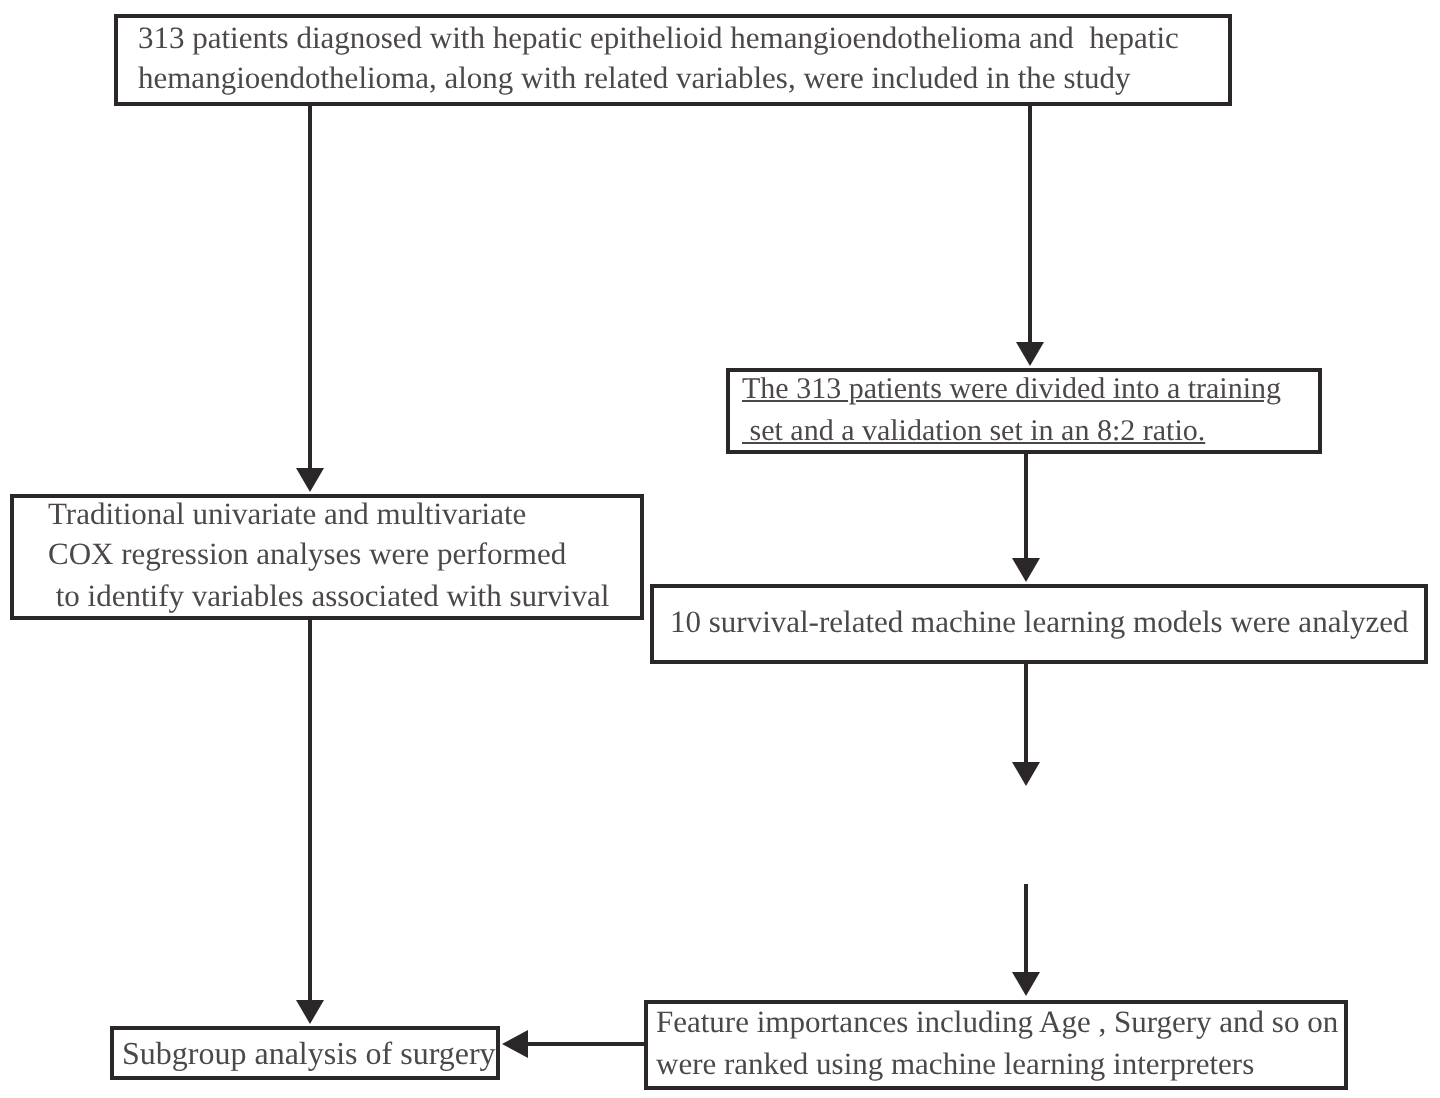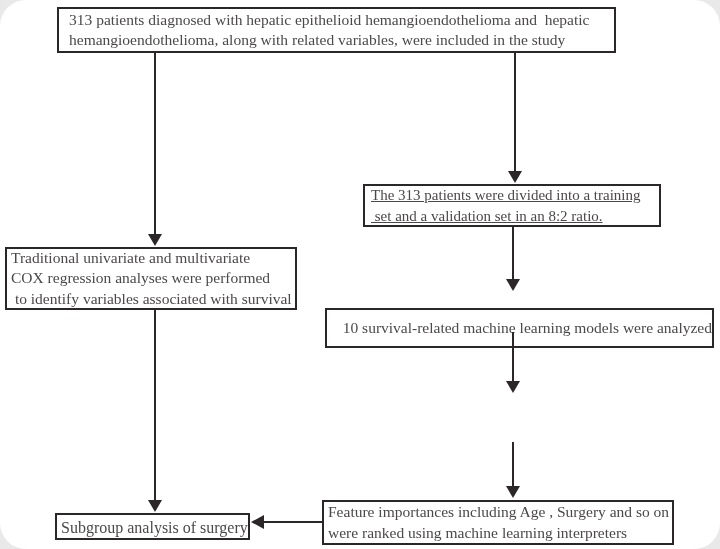--- a/index.html
+++ b/index.html
@@ -8,21 +8,20 @@
     --bg:#ffffff;
   }
   html,body{margin:0;padding:0;background:#e9e9e9;}
   #canvas{
     position:relative;
     width:720px;height:549px;
     background:var(--bg);
     font-family:"Liberation Serif","DejaVu Serif",serif;
     color:var(--text);
     overflow:hidden;
-    border-radius:26px;
   }
   .box{
     position:absolute;
     box-sizing:border-box;
     border:2px solid var(--line);
     background:var(--bg);
     display:flex;
     align-items:center;
     font-size:15.5px;
     line-height:20.5px;
@@ -55,27 +54,27 @@
   <div class="box" style="left:57px;top:7px;width:559px;height:46px;padding-left:10px;">
     <span class="txt">313 patients diagnosed with hepatic epithelioid hemangioendothelioma and  hepatic
 hemangioendothelioma, along with related variables, were included in the study</span>
   </div>
 
   <div class="box" style="left:363px;top:184px;width:298px;height:43px;padding-left:6px;font-size:15px;text-decoration:underline;">
     <span class="txt">The 313 patients were divided into a training
  set and a validation set in an 8:2 ratio.</span>
   </div>
 
-  <div class="box" style="left:5px;top:247px;width:292px;height:63px;padding-left:4px;">
+  <div class="box" style="left:5px;top:247px;width:317px;height:63px;padding-left:17px;">
     <span class="txt">Traditional univariate and multivariate
 COX regression analyses were performed
  to identify variables associated with survival</span>
   </div>
 
-  <div class="box" style="left:325px;top:308px;width:389px;height:40px;padding-left:8px;justify-content:flex-end;">
+  <div class="box" style="left:325px;top:292px;width:389px;height:40px;padding-left:8px;">
     <span class="txt">10 survival-related machine learning models were analyzed</span>
   </div>
 
 
   <div class="box" style="left:322px;top:500px;width:352px;height:45px;padding-left:4px;">
     <span class="txt">Feature importances including Age , Surgery and so on
 were ranked using machine learning interpreters</span>
   </div>
 
   <div class="box" style="left:55px;top:513px;width:195px;height:27px;padding-left:4px;font-size:16px;align-items:flex-end;">

